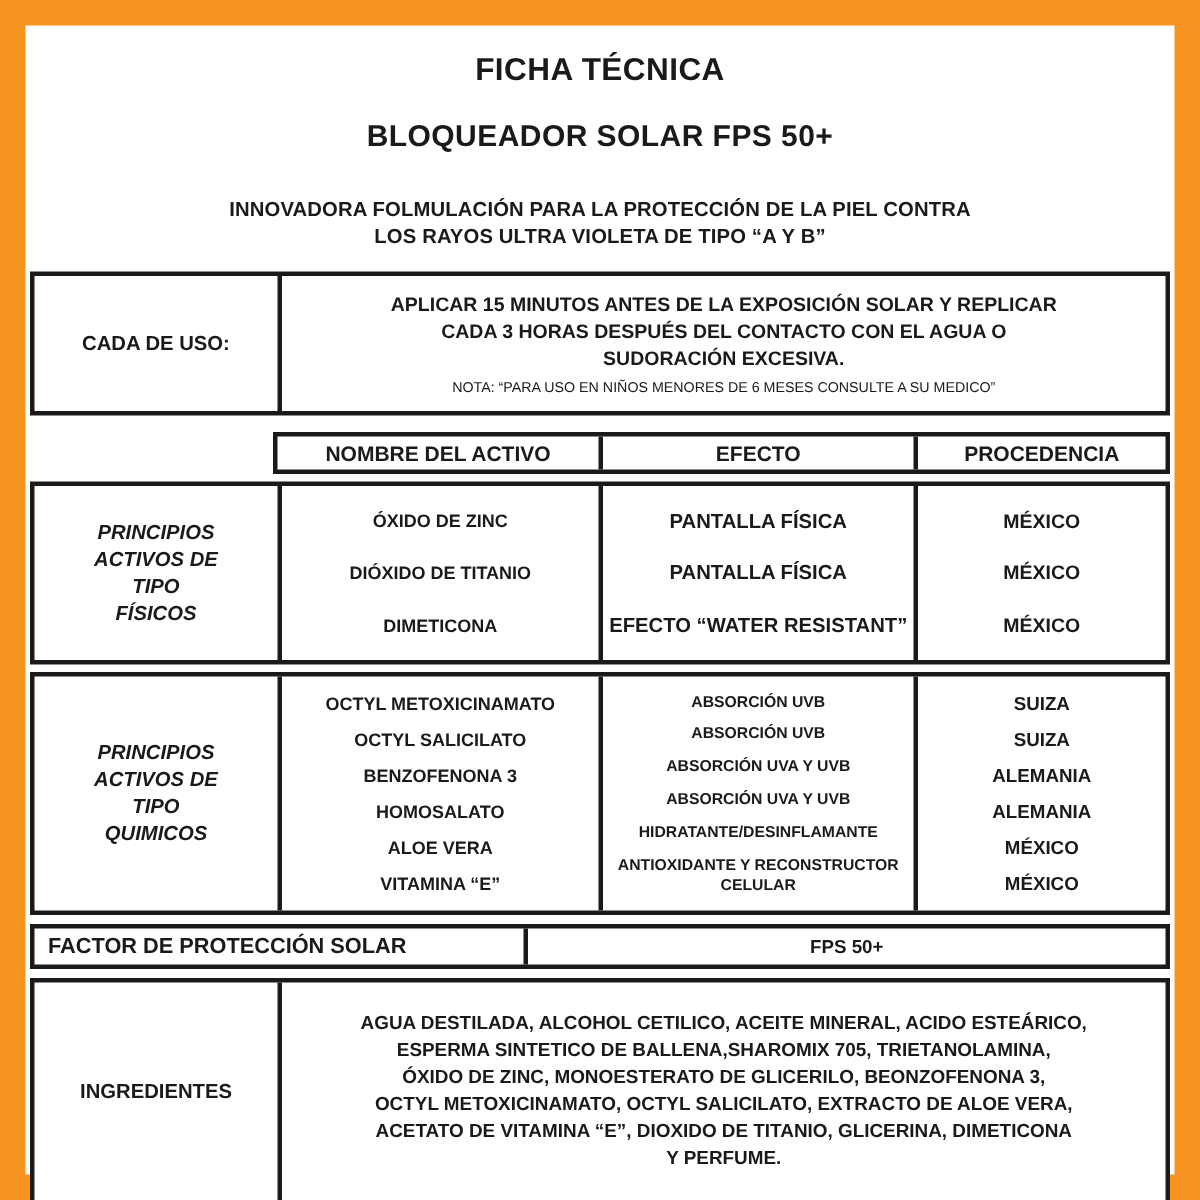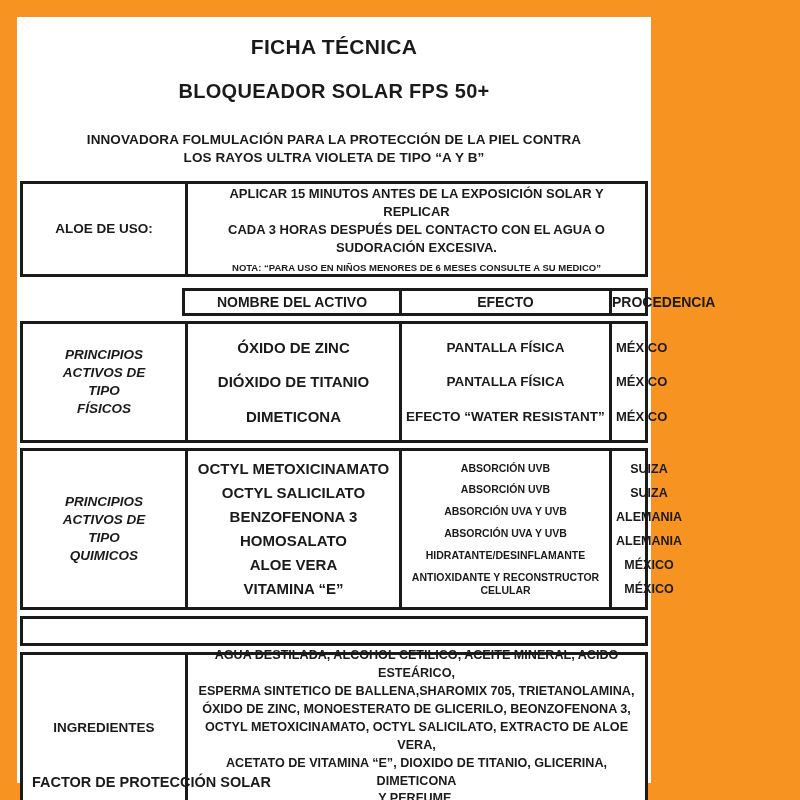--- a/index.html
+++ b/index.html
@@ -10,21 +10,21 @@
     background: #f79421;
     font-family: "Liberation Sans", sans-serif;
     color: #1a1a1a;
     overflow: hidden;
   }
 
   #sheet {
     position: absolute;
     left: 17px;
     top: 17px;
-    width: 634px;
+    width: 766px;
     height: 766px;
     background: #ffffff;
     padding: 0;
   }
 
   
   .header { text-align: center; }
   .title-main {
     font-size: 21px;
     font-weight: bold;
@@ -76,21 +76,21 @@
     padding: 4px 20px;
   }
   .modo-line {
     font-size: 13px;
     font-weight: bold;
     line-height: 1.38;
     text-align: center;
   }
   .modo-note {
     font-size: 9.5px;
-    font-weight: bold;
+    font-weight: normal;
     margin-top: 5px;
     text-align: center;
   }
 
   
   #col-head {
     margin: 11px 3px 0 165px;
     height: 28px;
   }
   #col-head .cell { font-size: 14px; font-weight: bold; }
@@ -116,31 +116,30 @@
   }
   .act-col {
     display: flex;
     flex-direction: column;
     justify-content: space-around;
     align-items: center;
     padding: 6px 4px;
   }
   .act-col > div { width: 100%; text-align: center; }
 
-  .n-big { font-size: 15px; font-weight: bold; }
+  .n-big { font-size: 12px; font-weight: bold; }
   .e-big { font-size: 13.5px; font-weight: bold; }
   .p-big { font-size: 13px; font-weight: bold; }
   .e-small { font-size: 10.5px; font-weight: bold; line-height: 1.2; }
   .p-small { font-size: 12.5px; font-weight: bold; }
 
   
   #fps-box {
     margin: 6px 3px 0 3px;
     height: 30px;
-    flex-direction: column;
   }
   #fps-label {
     flex: 0 0 326px;
     justify-content: flex-start;
     padding-left: 9px;
     font-size: 14.5px;
     font-weight: bold;
   }
   #fps-value {
     flex: 1;
@@ -180,21 +179,21 @@
   <div class="header">
     <div class="title-main">FICHA TÉCNICA</div>
     <div class="title-sub">BLOQUEADOR SOLAR FPS 50+</div>
     <div class="tagline">
       <div>INNOVADORA FOLMULACIÓN PARA LA PROTECCIÓN DE LA PIEL CONTRA</div>
       <div>LOS RAYOS ULTRA VIOLETA DE TIPO “A Y B”</div>
     </div>
   </div>
 
   <div class="box" id="modo-box">
-    <div class="cell" id="modo-label">ALOE DE USO:</div>
+    <div class="cell" id="modo-label">CADA DE USO:</div>
     <div class="cell vdiv" id="modo-body">
       <div class="modo-line">APLICAR 15 MINUTOS ANTES DE LA EXPOSICIÓN SOLAR Y REPLICAR</div>
       <div class="modo-line">CADA 3 HORAS DESPUÉS DEL CONTACTO CON EL AGUA O</div>
       <div class="modo-line">SUDORACIÓN EXCESIVA.</div>
       <div class="modo-note">NOTA: “PARA USO EN NIÑOS MENORES DE 6 MESES CONSULTE A SU MEDICO”</div>
     </div>
   </div>
 
   <div class="box" id="col-head">
     <div class="cell c-nombre">NOMBRE DEL ACTIVO</div>

